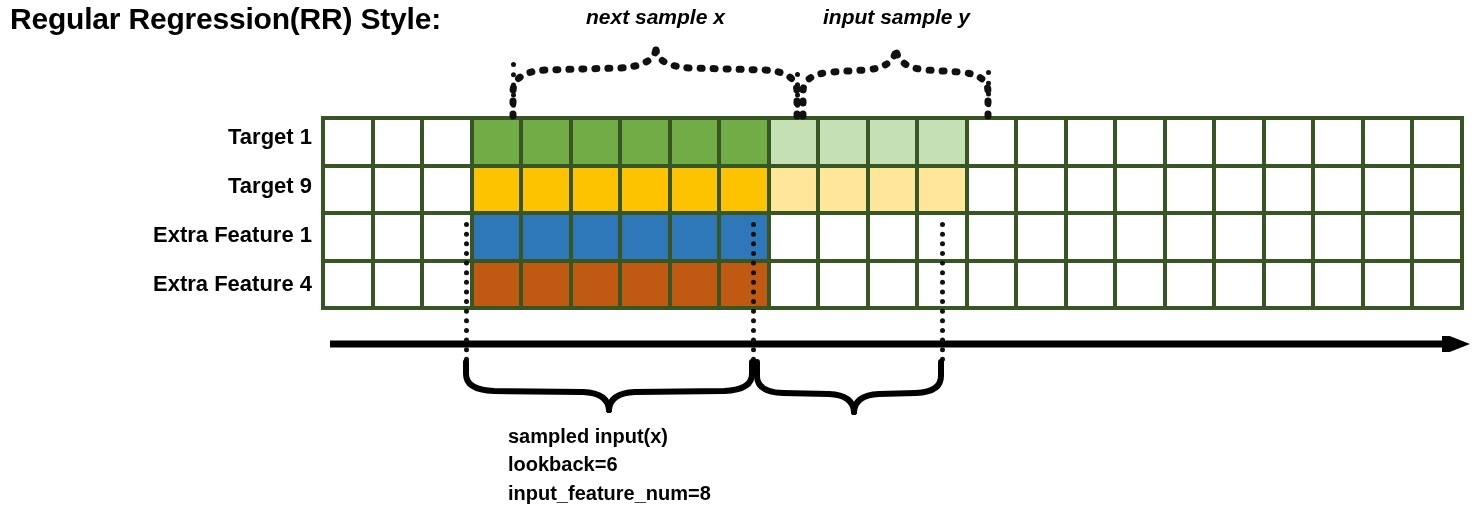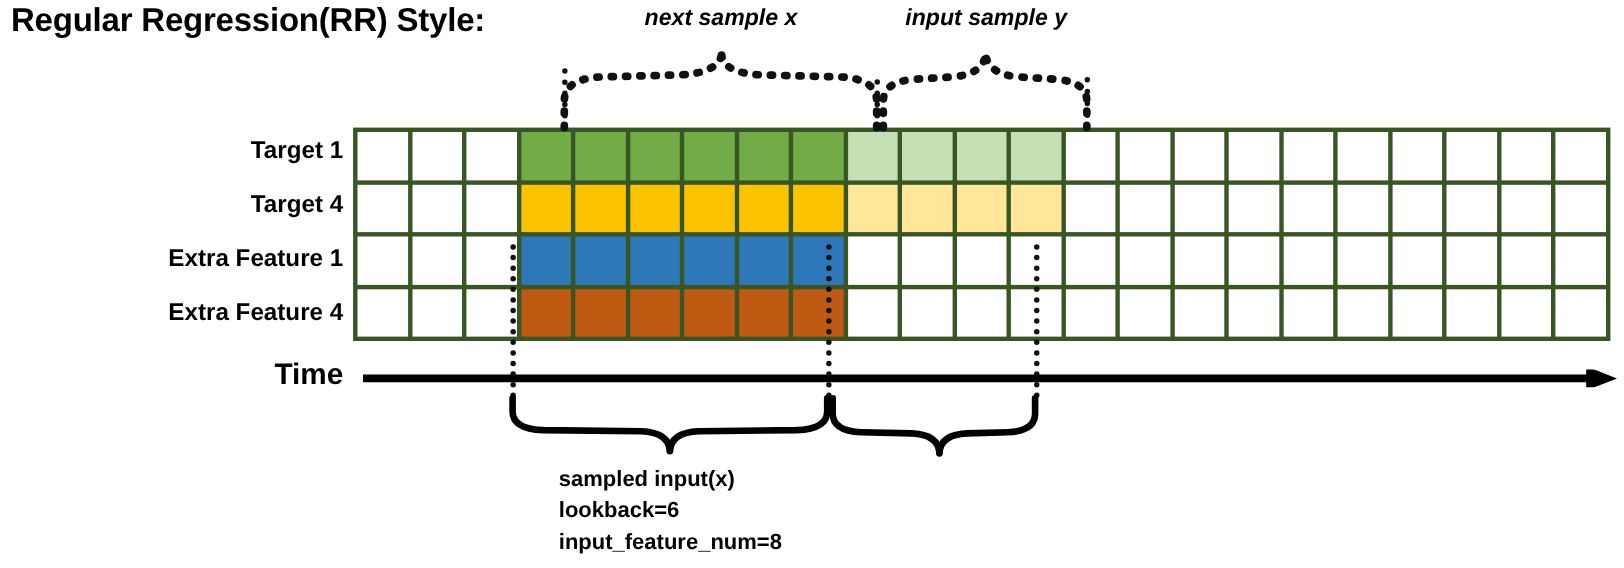--- a/index.html
+++ b/index.html
@@ -131,21 +131,21 @@
 </style>
 </head>
 <body>
 
 <div id="stage">
 
   <div id="title">Regular Regression(RR) Style:</div>
 
   <div id="labels">
     <div class="row-label" style="top:10px;">Target 1</div>
-    <div class="row-label" style="top:59px;">Target 4</div>
+    <div class="row-label" style="top:59px;">Target 9</div>
     <div class="row-label" style="top:108px;">Extra Feature 1</div>
     <div class="row-label" style="top:157px;">Extra Feature 4</div>
   </div>
 
   <div id="grid" style="grid-template-columns: repeat(23, 1fr); background: rgb(55, 86, 35);">
       <div class="cell" style="background: rgb(255, 255, 255);"></div>
       <div class="cell" style="background: rgb(255, 255, 255);"></div>
       <div class="cell" style="background: rgb(255, 255, 255);"></div>
       <div class="cell" style="background: rgb(114, 172, 71);"></div>
       <div class="cell" style="background: rgb(114, 172, 71);"></div>
@@ -231,21 +231,20 @@
       <div class="cell" style="background: rgb(255, 255, 255);"></div>
       <div class="cell" style="background: rgb(255, 255, 255);"></div>
       <div class="cell" style="background: rgb(255, 255, 255);"></div>
       <div class="cell" style="background: rgb(255, 255, 255);"></div>
       <div class="cell" style="background: rgb(255, 255, 255);"></div>
       <div class="cell" style="background: rgb(255, 255, 255);"></div>
       <div class="cell" style="background: rgb(255, 255, 255);"></div>
       <div class="cell" style="background: rgb(255, 255, 255);"></div>
     </div>
 
-  <div id="time-label">Time</div>
   <svg id="time-axis" viewBox="0 0 1140 16">
     <line x1="0" y1="8" x2="1116" y2="8" stroke="#000000" stroke-width="7"></line>
     <polygon points="1140,8 1112,-3 1112,19" fill="#000000"></polygon>
   </svg>
 
   <div class="vguide" style="left:464px; top:222px; height:140px;"></div>
   <div class="vguide" style="left:751px; top:222px; height:140px;"></div>
   <div class="vguide" style="left:940px; top:222px; height:140px;"></div>
   <div class="vguide" style="left:511px; top:62px;  height:56px;"></div>
   <div class="vguide" style="left:795px; top:72px;  height:46px;"></div>

